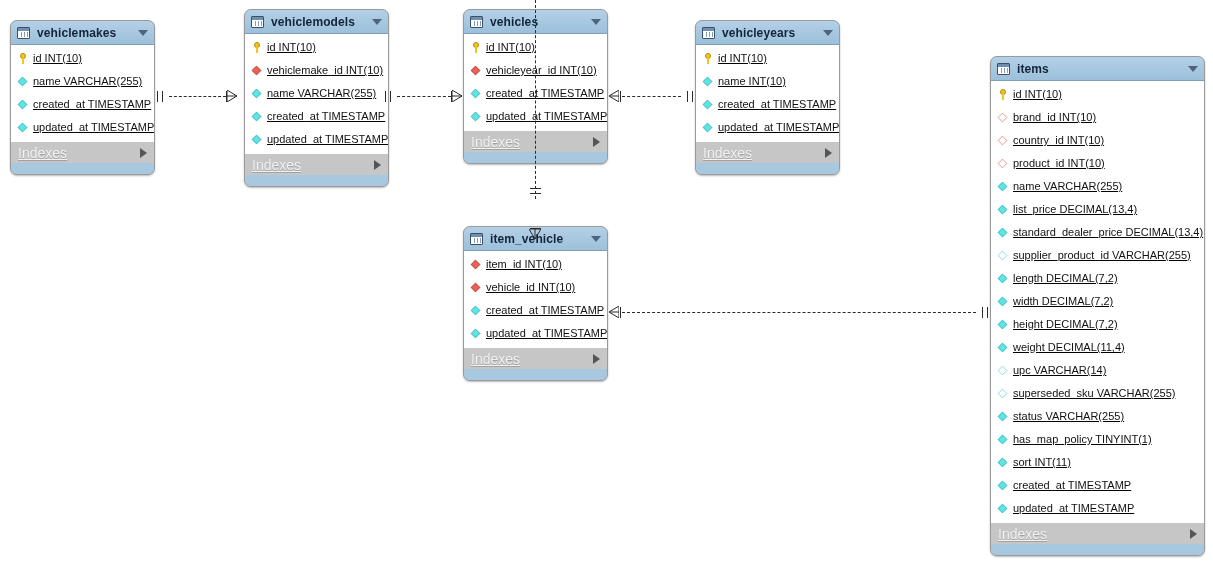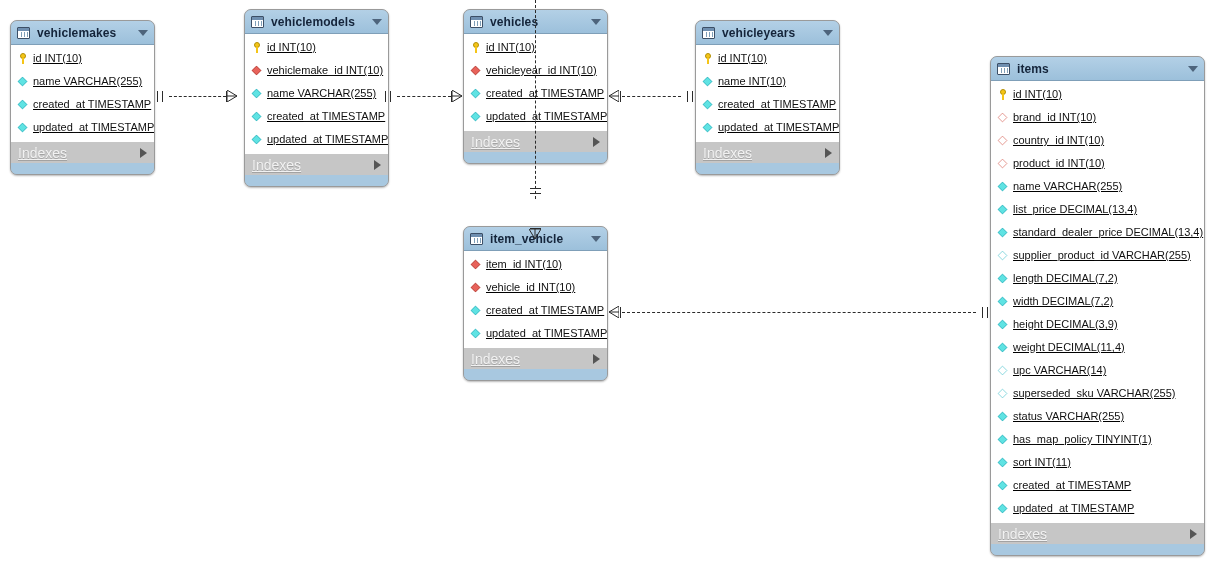--- a/index.html
+++ b/index.html
@@ -357,21 +357,21 @@
         <div class="col-row">
           <span class="gl dia cyan-f"></span>
           <span class="col-label">length DECIMAL(7,2)</span>
         </div>
         <div class="col-row">
           <span class="gl dia cyan-f"></span>
           <span class="col-label">width DECIMAL(7,2)</span>
         </div>
         <div class="col-row">
           <span class="gl dia cyan-f"></span>
-          <span class="col-label">height DECIMAL(3,9)</span>
+          <span class="col-label">height DECIMAL(7,2)</span>
         </div>
         <div class="col-row">
           <span class="gl dia cyan-f"></span>
           <span class="col-label">weight DECIMAL(11,4)</span>
         </div>
         <div class="col-row">
           <span class="gl dia cyan-o"></span>
           <span class="col-label">upc VARCHAR(14)</span>
         </div>
         <div class="col-row">

